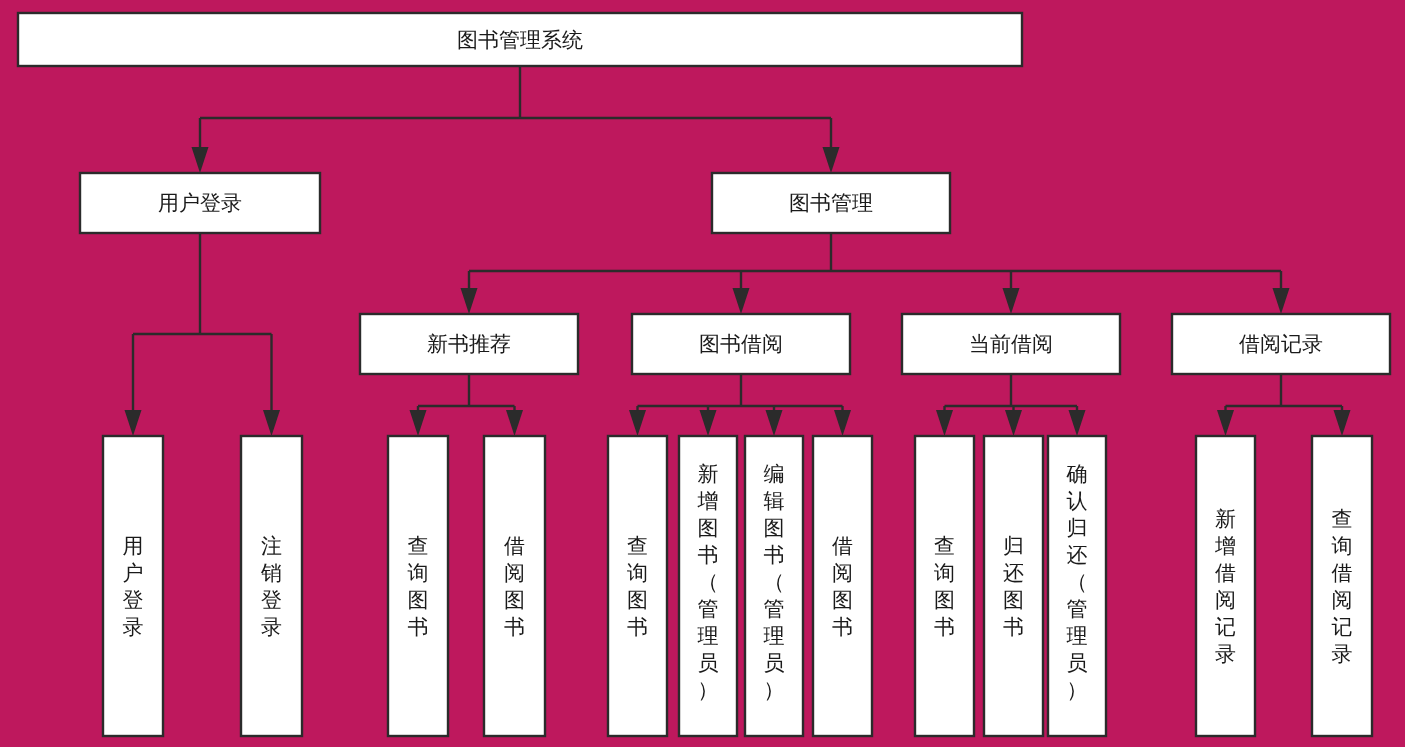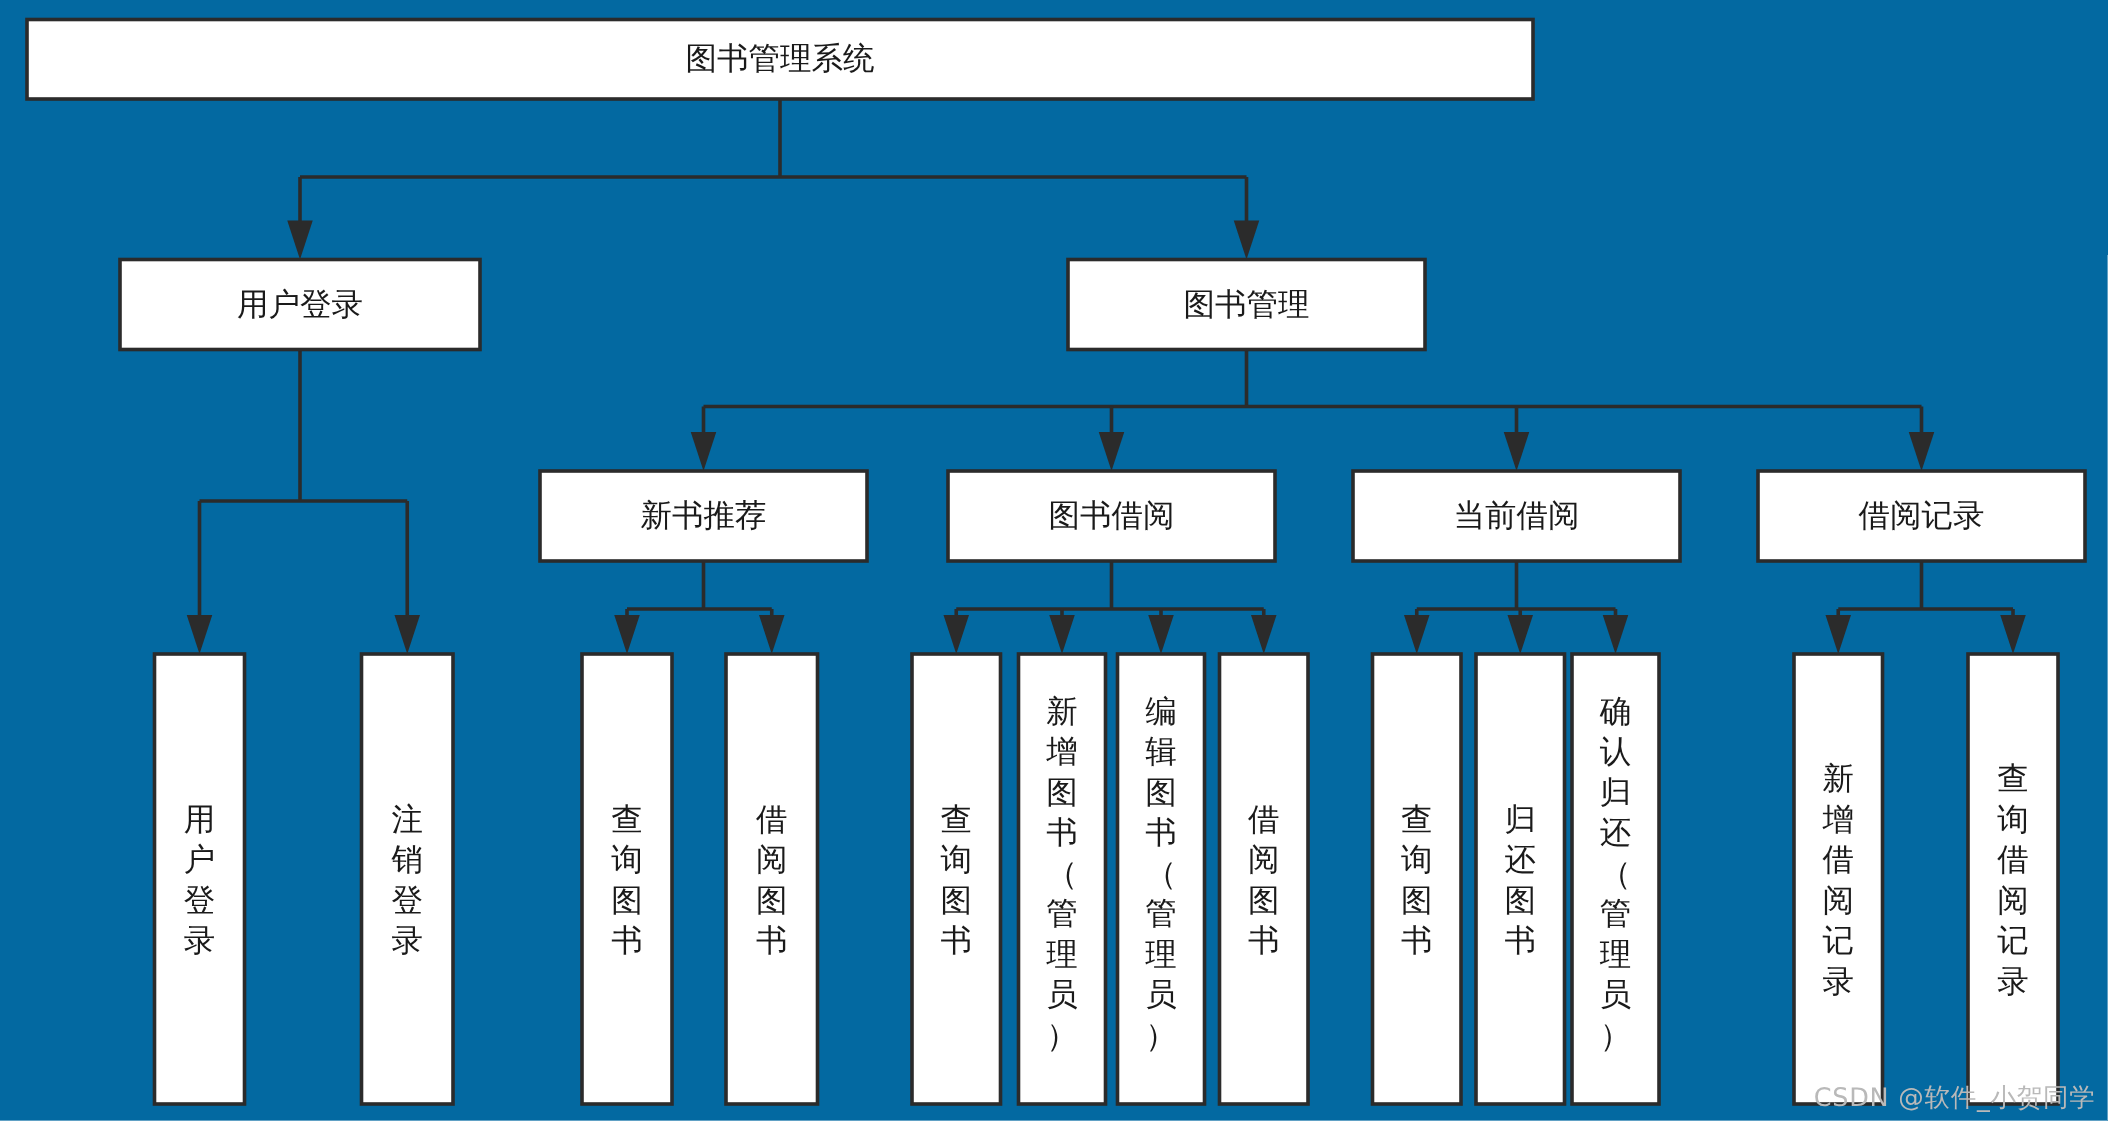--- a/index.html
+++ b/index.html
@@ -12,21 +12,21 @@
     font-family: "DejaVu Sans", "Liberation Sans", sans-serif;
     width: 1405px;
     height: 747px;
     overflow: hidden;
     position: relative;
   }
   #diagram-root {
     position: relative;
     width: 1405px;
     height: 747px;
-    background: #0369a1;
+    background: #be185d;
   }
   svg#tree-svg {
     position: absolute;
     left: 0;
     top: 0;
     width: 1405px;
     height: 747px;
     display: block;
   }
   .node-box {
@@ -218,14 +218,13 @@
         <g>
           <rect x="1196" y="436" width="59" height="300" class="node-box"></rect>
           <text x="1225.5" y="526.06" class="node-label-v"><tspan x="1225.5" dy="0">新</tspan><tspan x="1225.5" dy="27">增</tspan><tspan x="1225.5" dy="27">借</tspan><tspan x="1225.5" dy="27">阅</tspan><tspan x="1225.5" dy="27">记</tspan><tspan x="1225.5" dy="27">录</tspan></text>
         </g>
         <g>
           <rect x="1312" y="436" width="60" height="300" class="node-box"></rect>
           <text x="1342" y="526.06" class="node-label-v"><tspan x="1342" dy="0">查</tspan><tspan x="1342" dy="27">询</tspan><tspan x="1342" dy="27">借</tspan><tspan x="1342" dy="27">阅</tspan><tspan x="1342" dy="27">记</tspan><tspan x="1342" dy="27">录</tspan></text>
         </g>
       </g>
   </svg>
-  <div class="watermark">CSDN @软件_小贺同学</div>
 </div>
 
 </body></html>

